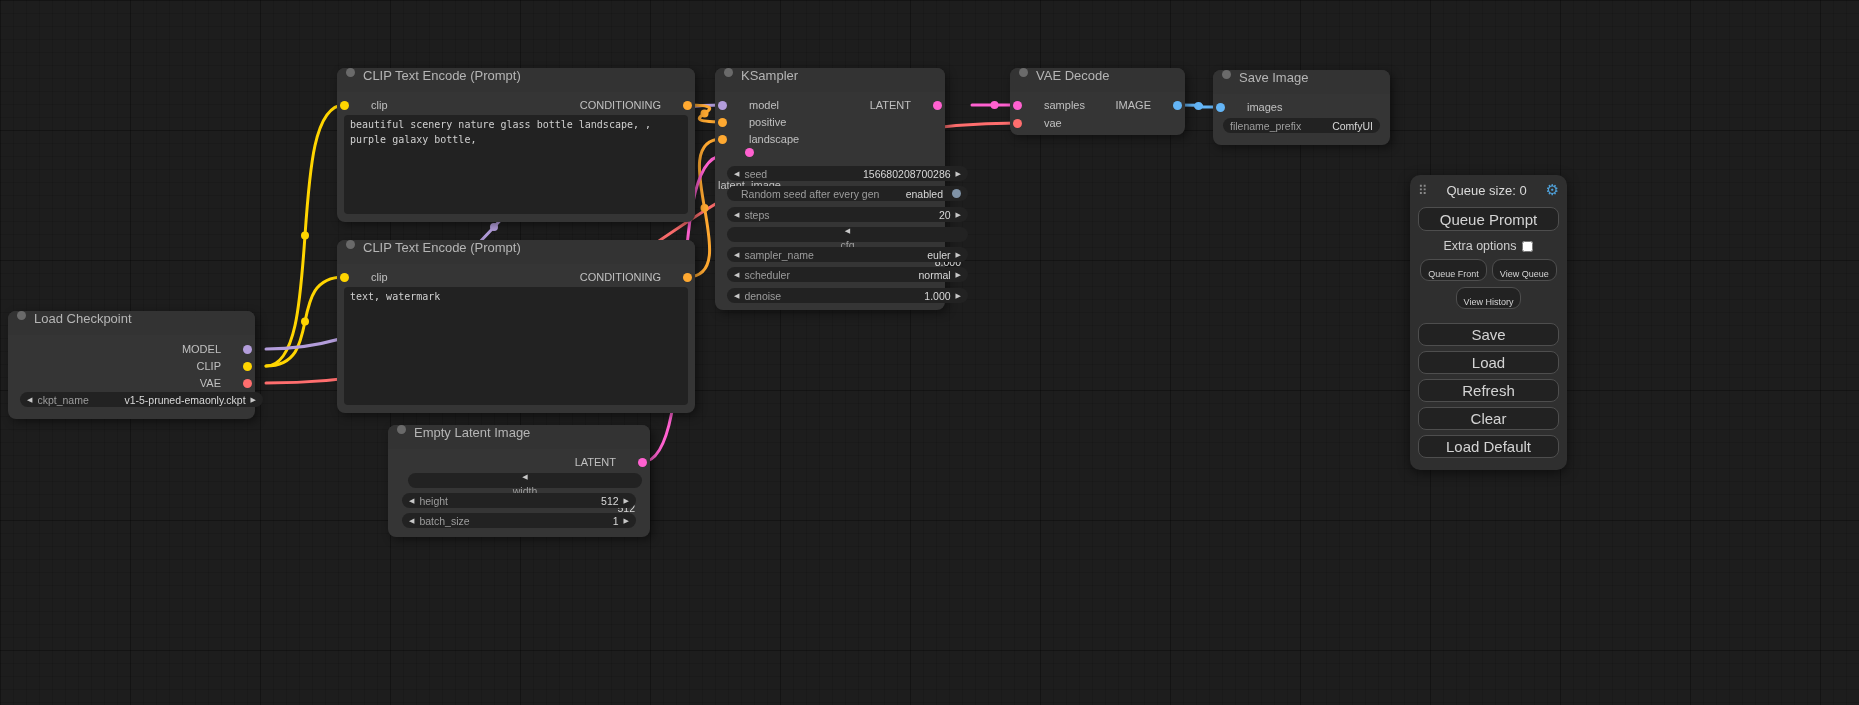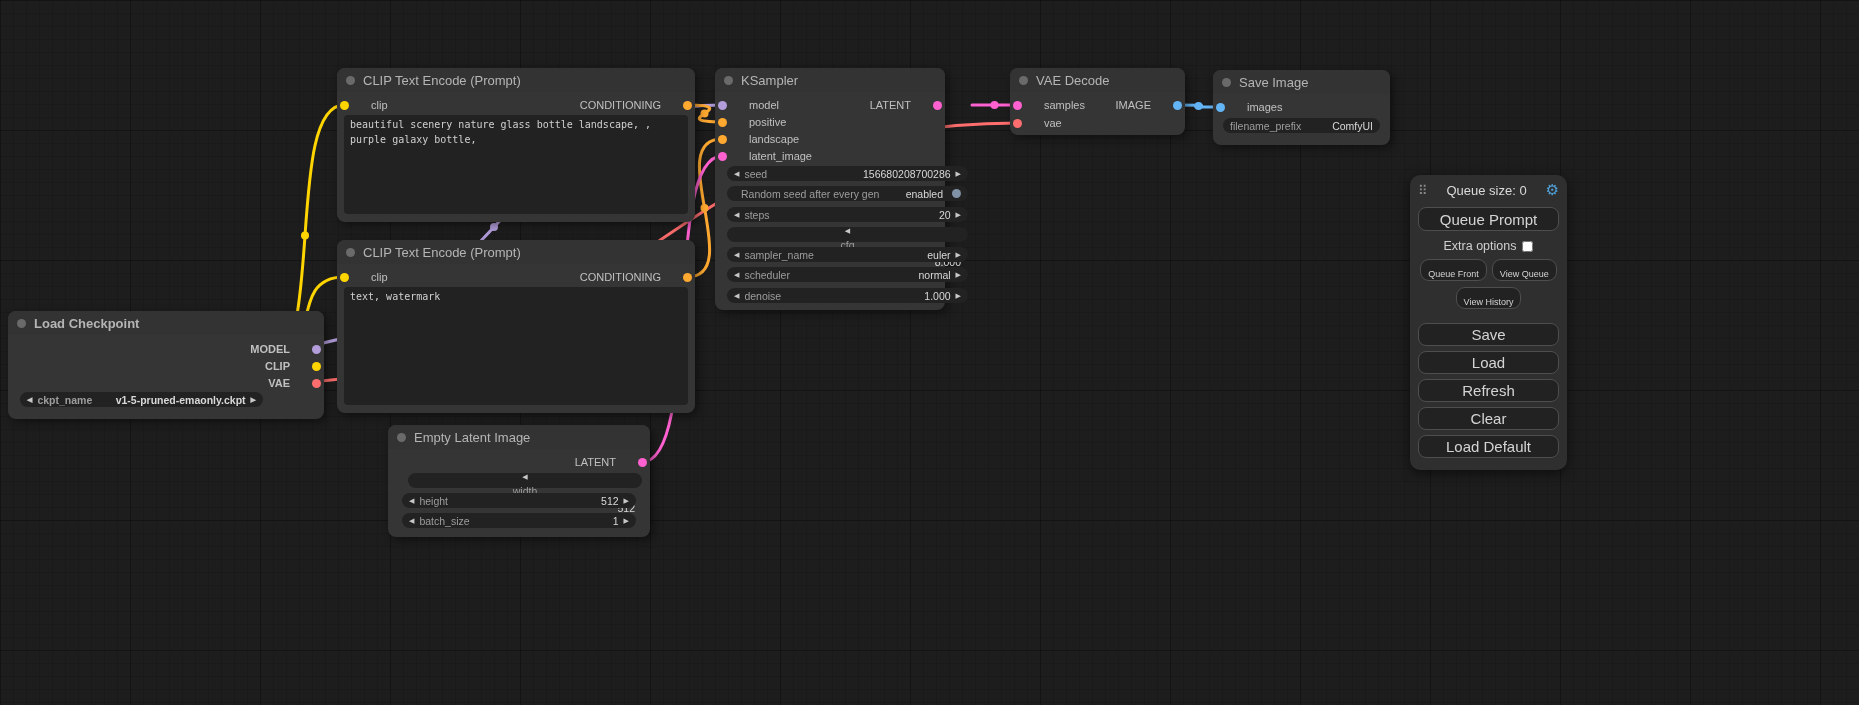--- a/index.html
+++ b/index.html
@@ -10,21 +10,21 @@
     background-image:
       linear-gradient(rgba(0,0,0,0.22) 1px, transparent 1px),
       linear-gradient(90deg, rgba(0,0,0,0.22) 1px, transparent 1px),
       linear-gradient(rgba(0,0,0,0.10) 1px, transparent 1px),
       linear-gradient(90deg, rgba(0,0,0,0.10) 1px, transparent 1px);
     background-size:130px 130px,130px 130px,13px 13px,13px 13px; }
   #wires { position:absolute; left:0; top:0; width:1859px; height:705px; }
 
   .node { position:absolute; background:#353535; border-radius:8px;
     box-shadow:3px 3px 10px rgba(0,0,0,0.45); }
-  .node-title { height:24px; display:flex; align-items:center; padding:0 9px;
+  .node-title { height:24px; display:flex; align-items:flex-start; padding:0 9px;
     background:#333333; border-radius:8px 8px 0 0; color:#b5b5b5; font-size:13px; }
   .title-dot { width:9px; height:9px; border-radius:50%; background:#6a6a6a;
     margin-right:8px; flex:none; }
   .slot { position:absolute; display:flex; align-items:center; gap:22px;
     height:16px; font-size:11px; color:#c0c0c0; }
   .slot.in { left:3px; } .slot.out { right:3px; }
   .slot-dot { width:9px; height:9px; border-radius:50%; flex:none; background:#888; }
   .widget { position:absolute; height:15px; background:#222222; border-radius:8px;
     display:flex; align-items:center; padding:0 7px; font-size:10.5px; color:#9d9d9d; gap:5px; }
   .w-arrow { color:#c8c8c8; font-size:7px; flex:none; line-height:1; }
@@ -70,21 +70,21 @@
       <path d="M 687 277 C 747 277, 662 139, 722 139" stroke="#ffa931" stroke-width="3" fill="none" stroke-linecap="round"></path>
       <circle cx="704.5" cy="208" r="4" fill="#ffa931"></circle>
       <path d="M 642 462 C 702 462, 662 156, 722 156" stroke="#ff61d0" stroke-width="3" fill="none" stroke-linecap="round"></path>
       <circle cx="682" cy="309" r="4" fill="#ff61d0"></circle>
       <path d="M 972 105 C 1032 105, 957 105, 1017 105" stroke="#ff61d0" stroke-width="3" fill="none" stroke-linecap="round"></path>
       <circle cx="994.5" cy="105" r="4" fill="#ff61d0"></circle>
       <path d="M 1177 105 C 1237 105, 1160 107, 1220 107" stroke="#64b5f6" stroke-width="3" fill="none" stroke-linecap="round"></path>
       <circle cx="1198.5" cy="106" r="4" fill="#64b5f6"></circle>
     </svg>
 
-  <div class="node" style="left:8px;top:311px;width:316px;height:108px;font-weight:bold;">
+  <div class="node" style="left:8px;top:311px;width:247px;height:108px;">
     <div class="node-title">
       <span class="title-dot"></span>
       <span>Load Checkpoint</span>
     </div>
     <div class="slot out" style="top:30px;">
       <span>MODEL</span>
       <span class="slot-dot" style="background: rgb(179, 157, 219);"></span>
     </div>
     <div class="slot out" style="top:47px;">
       <span>CLIP</span>
@@ -173,21 +173,21 @@
       <span>model</span>
     </div>
     <div class="slot in" style="top:46px;">
       <span class="slot-dot" style="background: rgb(255, 169, 49);"></span>
       <span>positive</span>
     </div>
     <div class="slot in" style="top:63px;">
       <span class="slot-dot" style="background: rgb(255, 169, 49);"></span>
       <span>landscape</span>
     </div>
-    <div class="slot in" style="top:80px;">
+    <div class="slot in" style="top:80px;flex-direction:column;">
       <span class="slot-dot" style="background: rgb(255, 97, 208);"></span>
       <span>latent_image</span>
     </div>
     <div class="slot out" style="top:29px;">
       <span>LATENT</span>
       <span class="slot-dot" style="background: rgb(255, 97, 208);"></span>
     </div>
     <div class="widget" style="left:12px;top:98px;width:241px;">
       <span class="w-arrow">◀</span>
       <span class="w-name">seed</span>

